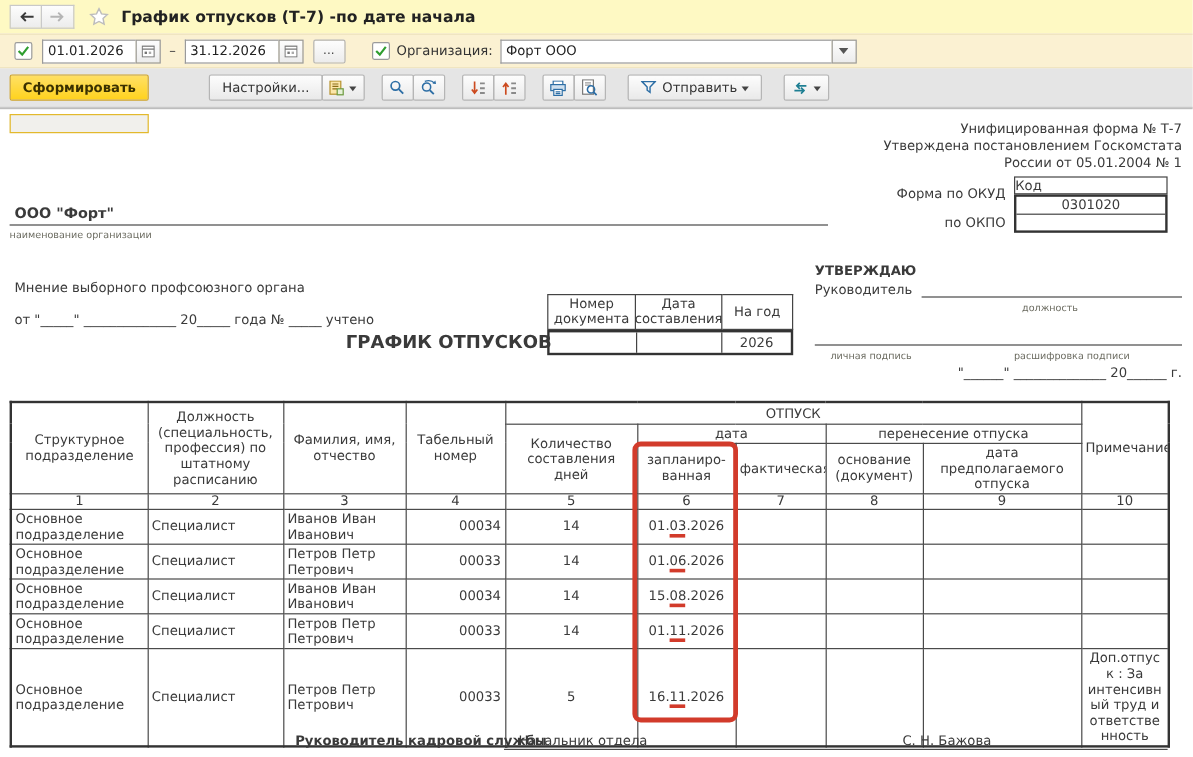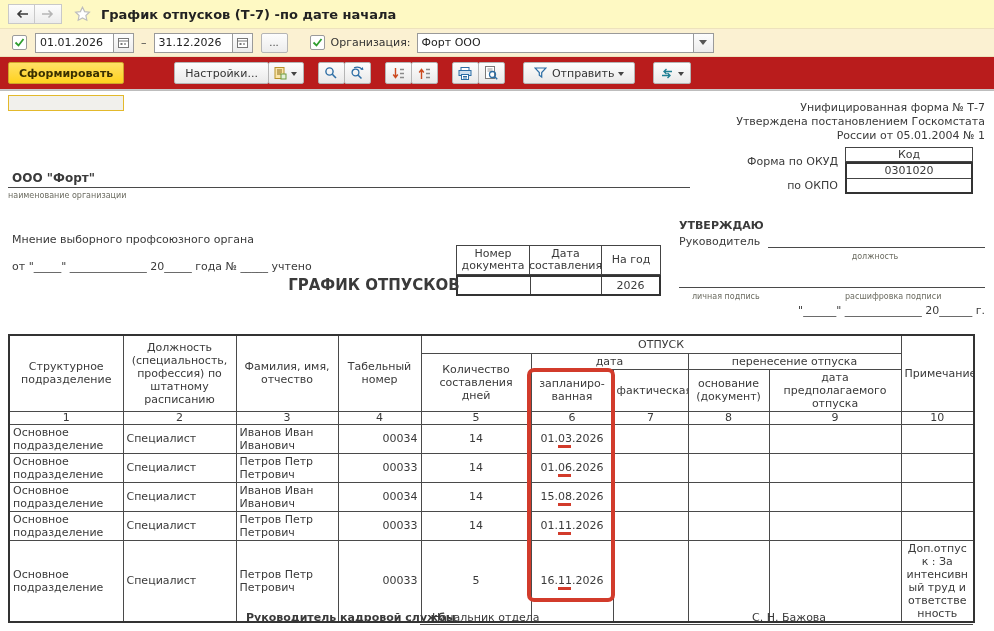--- a/index.html
+++ b/index.html
@@ -25,41 +25,41 @@
                  color:#222; padding:0 4px; outline:none; }
   .mini-btn { height:20px; width:21px; border:1px solid #9a9a9a; background:linear-gradient(#fdfdfd,#ececec);
               display:inline-flex; align-items:center; justify-content:center; font-size:10px; color:#333; }
   .dash { margin:0 7px; color:#444; }
   .dots-btn { height:20px; width:27px; margin-left:8px; border:1px solid #b5b5b5;
               background:linear-gradient(#fdfdfd,#ececec); border-radius:2px; font:10px "DejaVu Sans",sans-serif; color:#444; }
   .org-label { margin:0 6px 0 22px; }
   .caret { width:0; height:0; border:3px solid transparent; border-top:4px solid #444; display:inline-block; margin-left:4px; position:relative; top:2px; }
 
   
-  .toolbar { height:33px; background:#b91c1c; display:flex; align-items:center; padding-left:8px; gap:6px;
+  .toolbar { height:33px; background:#e5e5e5; display:flex; align-items:center; padding-left:8px; gap:6px;
              border-bottom:1px solid #c9c9c9; }
   .btn { height:22px; border:1px solid #b5b5b5; border-radius:2px; background:linear-gradient(#fdfdfd,#e9e9e9);
          font:11px "DejaVu Sans",sans-serif; color:#333; padding:0 10px; display:inline-flex; align-items:center; }
   .btn.primary { background:linear-gradient(#ffe066,#ffd21e); border-color:#cfa42a; font-weight:bold; color:#3a3000; }
   .ibtn { width:27px; padding:0; justify-content:center; }
   .group { display:inline-flex; margin-left:8px; }
   .group .btn + .btn { margin-left:-1px; }
   .sp { width:6px; }
 
   
   .report { position:relative; width:994px; height:541px; background:#fff; border-top:1px solid #bdbdbd;
             font-size:11px; color:#3a3a3a; }
   .abs { position:absolute; }
   .sel-cell { left:8px; top:4px; width:116px; height:16px; background:#f1f0ec; border:1px solid #e3b92c; }
   .unif { right:9px; top:10px; text-align:right; line-height:14px; }
   .cap { font-size:8px; color:#6b6b60; }
   .line { border-bottom:1px solid #4a4a4a; }
 
   .code-box { left:845px; top:56px; width:128px; }
-  .code-box .hd { border:1px solid #444; text-align:center; height:15px; line-height:13px; }
+  .code-box .hd { border:1px solid #444; text-align:left; height:15px; line-height:13px; }
   .code-vals { border:2px solid #333; }
   .code-vals div { height:14px; text-align:center; line-height:13px; }
   .code-vals div + div { border-top:1px solid #444; }
 
   .doc-table { left:456px; top:154px; display:grid; grid-template-columns:74px 72px 59px; }
   .doc-table .h { border:1px solid #444; height:30px; display:flex; align-items:center; justify-content:center;
                   text-align:center; line-height:12px; padding:0 2px; }
   .doc-table .h + .h { border-left:none; }
   .doc-vals { left:456px; top:184px; width:205px; height:21px; border:2px solid #333; display:grid;
               grid-template-columns:72px 71px 1fr; }

